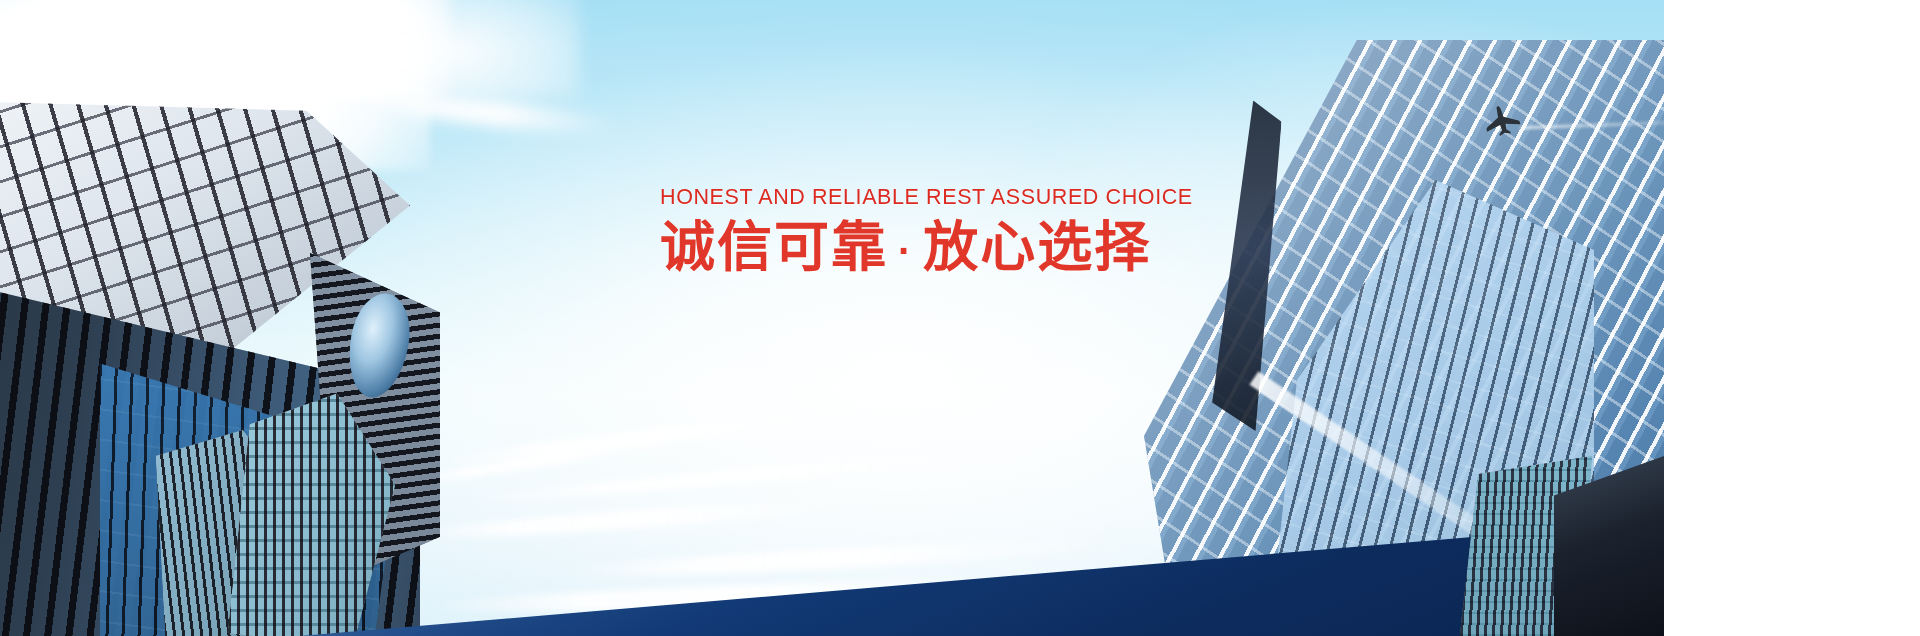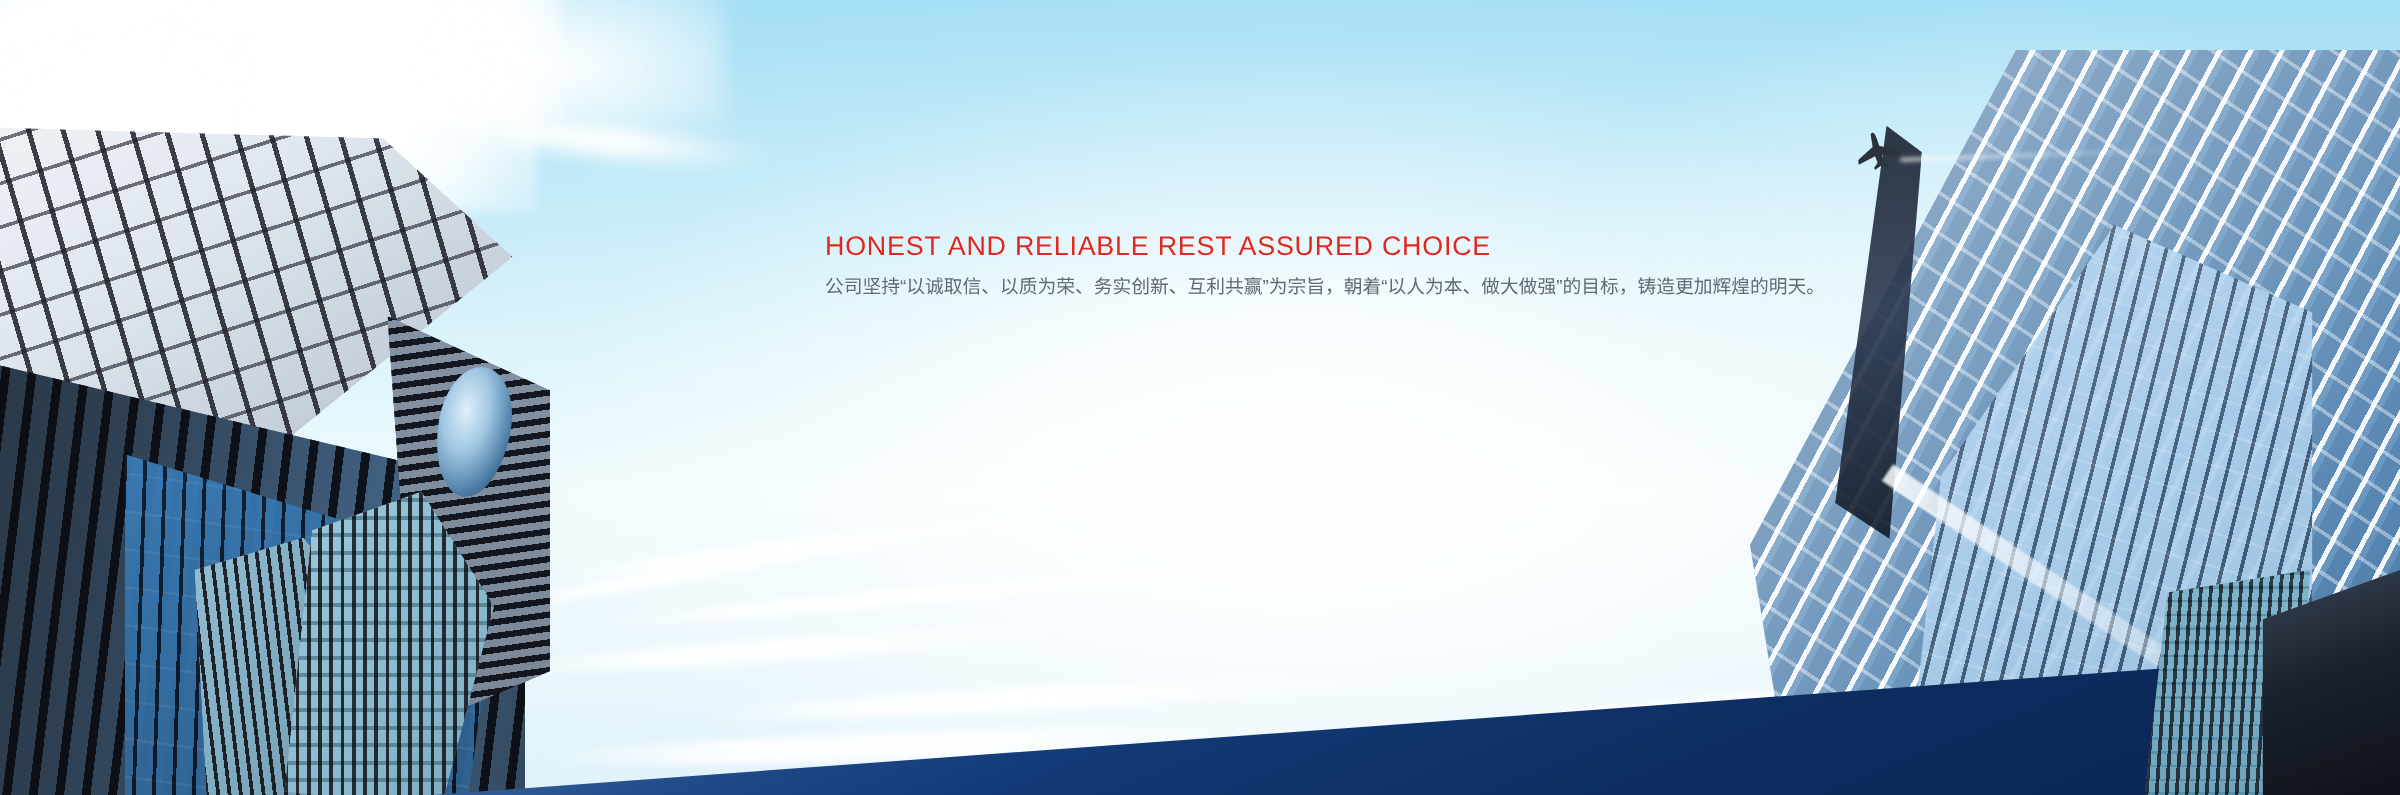--- a/index.html
+++ b/index.html
@@ -1,21 +1,21 @@
 <!DOCTYPE html>
 <html lang="zh-CN"><head>
 <meta charset="utf-8">
 <title>Banner</title>
 <style>
   html,body{margin:0;padding:0;background:#fff;}
   body{font-family:"Liberation Sans","DejaVu Sans",sans-serif;}
 
   .banner{
     position:relative;
-    width:1920px;
+    width:1664px;
     height:636px;
     overflow:hidden;
     background:linear-gradient(to bottom,#a5dff5 0%,#bfe9f8 22%,#ddf4fb 45%,#f0fbfd 62%,#eaf7fc 80%,#dff2fb 100%);
   }
 
   
   .sky-glow{
     position:absolute;left:0;top:0;width:100%;height:100%;
     background:radial-gradient(ellipse 780px 420px at 54% 58%,
        rgba(255,255,255,0.96) 0%,
@@ -283,18 +283,20 @@
   <div class="plane">
     <svg viewBox="0 0 46 34" xmlns="http://www.w3.org/2000/svg" aria-hidden="true">
       <g fill="#2b3239">
         <path d="M21.5 2.2c.9-1.5 2.3-1.6 3.1-.2.6 1 1.1 3.3 1.4 6.2l.4 4.1 13.1 6.4c1.3.6 1.9 1.3 1.9 2.3v2.3l-14.3-3.6-.5 5.6 3.6 3.1-.1 1.9-5.6-2.1-5.4 2.3-.2-1.9 3.4-3.3-.8-5.6-14.2 4 .1-2.4c0-1 .6-1.7 1.8-2.4L21.1 12l.2-4.1c.1-2.9.3-4.4.2-5.7z"></path>
       </g>
     </svg>
   </div>
 
   <div class="copy">
     <div class="eng">HONEST AND RELIABLE  REST ASSURED CHOICE</div>
+    <div class="zh-title">
+      <span>诚信可靠</span><span class="dot">·</span><span>放心选择</span>
+    </div>
     <div class="desc">
-      <span class="desc-line">公司坚持“以诚取信、以质为荣、务实创新、互利共赢”为宗旨，朝着“以人为本、做大做强”的目标，铸造更加辉煌的明天。</span>
     </div>
   </div>
 
 </div>
 
 </body></html>

